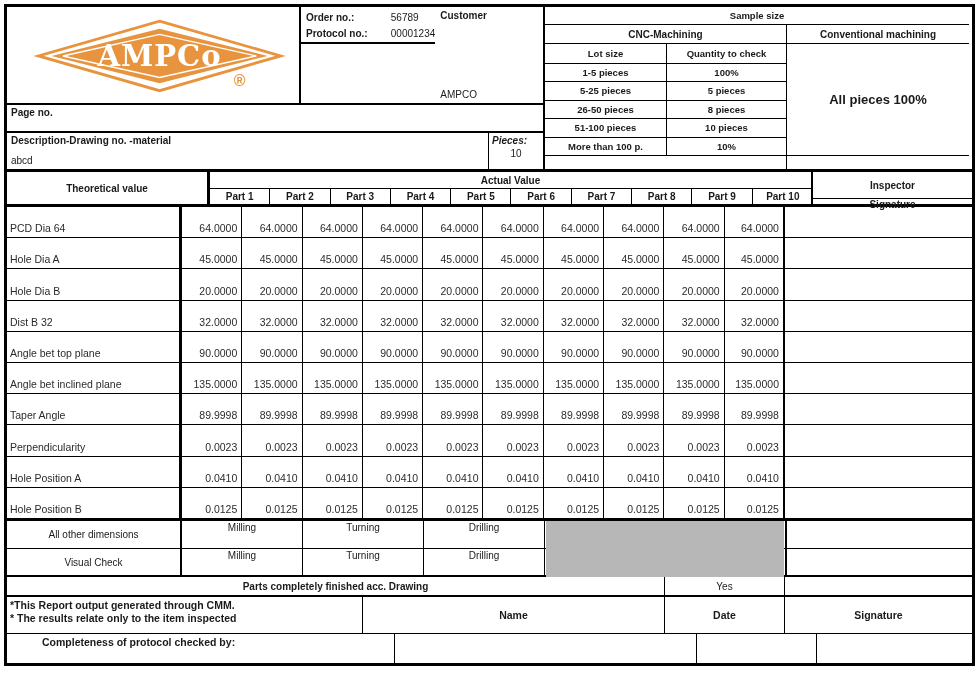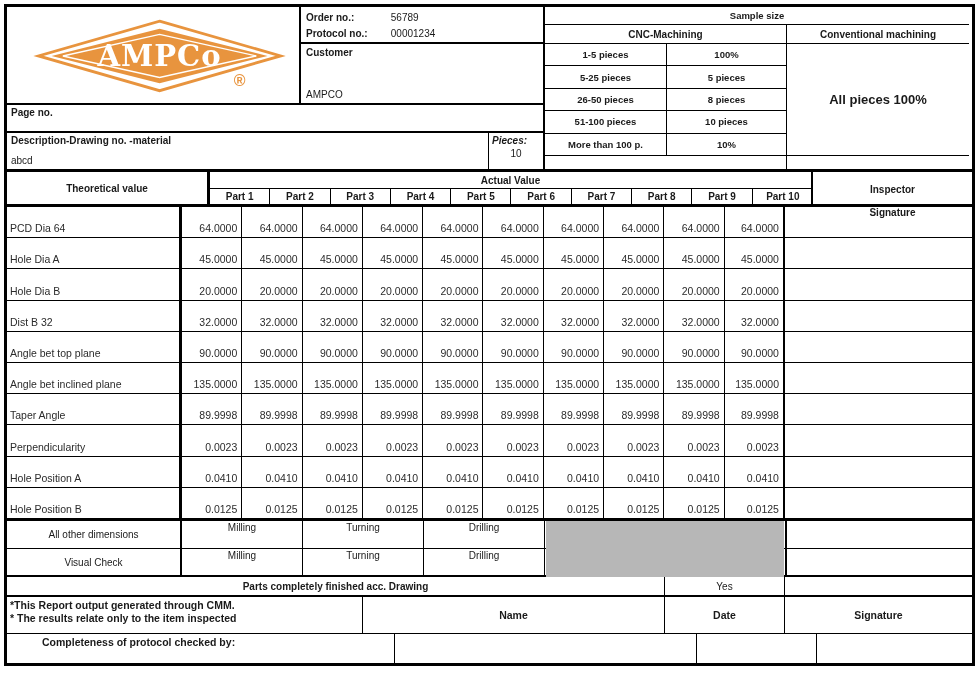--- a/index.html
+++ b/index.html
@@ -7,21 +7,21 @@
   .page{position:relative;width:980px;height:673px;background:#fff;
         font-family:"Liberation Sans",sans-serif;color:#1a1a1a;}
   .sheet{position:absolute;left:4px;top:4px;width:971px;height:662px;
          border:3px solid #000;display:flex;flex-direction:column;background:#fff;}
   .b{font-weight:bold;}
   
   .top-band{display:flex;height:165px;border-bottom:3px solid #000;flex:none;}
   .top-left{width:536px;display:flex;flex-direction:column;flex:none;}
   .tl-row1{height:98px;display:flex;border-bottom:2px solid #000;flex:none;}
   .logo-cell{width:294px;border-right:2px solid #000;display:flex;align-items:center;justify-content:center;flex:none;}
-  .oc-col{flex:1;display:flex;flex-direction:column;border-radius:7px;}
+  .oc-col{flex:1;display:flex;border-radius:7px;}
   .order-cell{height:37px;border-bottom:2px solid #000;padding:3px 0 0 5px;font-size:10px;flex:none;}
   .order-cell .lab{display:inline-block;width:82px;font-weight:bold;}
   .order-cell .line{height:16px;line-height:16px;}
   .customer-cell{flex:1;display:flex;flex-direction:column;justify-content:space-between;padding:3px 5px;font-size:10px;}
   .page-cell{height:28px;border-bottom:2px solid #000;padding:2px 0 0 4px;font-size:10px;flex:none;}
   .tl-row3{flex:1;display:flex;}
   .desc-cell{width:481px;display:flex;flex-direction:column;justify-content:space-between;padding:2px 4px 3px 4px;font-size:10px;flex:none;}
   .pieces-cell{flex:1;border-left:1px solid #000;font-size:10px;padding-top:2px;}
   .pieces-cell .pl{padding-left:3px;font-style:italic;}
   .pieces-cell .pv{text-align:center;margin-top:2px;}
@@ -41,21 +41,21 @@
   .ss-bl{width:242px;border-right:1px solid #000;flex:none;}
   
   .m-head{display:flex;height:35px;border-bottom:3px solid #000;flex:none;font-size:10px;}
   .m-theo{width:203px;border-right:3px solid #000;display:flex;align-items:center;justify-content:center;flex:none;}
   .m-mid{width:603px;border-right:2px solid #000;display:flex;flex-direction:column;flex:none;}
   .m-actual{height:17px;border-bottom:1px solid #000;display:flex;align-items:center;justify-content:center;flex:none;}
   .m-parts{flex:1;display:flex;}
   .m-part-h{width:60.3px;border-right:1px solid #000;display:flex;align-items:center;justify-content:center;flex:none;}
   .m-part-h:last-child{border-right:none;}
   .m-right{flex:1;display:flex;flex-direction:column;}
-  .m-insp{height:35px;border-bottom:1px solid #000;display:flex;align-items:center;justify-content:center;flex:none;font-weight:bold;}
+  .m-insp{height:27px;border-bottom:1px solid #000;display:flex;align-items:center;justify-content:center;flex:none;font-weight:bold;}
   .m-sigh{flex:1;display:flex;align-items:center;justify-content:center;font-weight:bold;}
   .m-rows{height:311px;display:flex;flex-direction:column;flex:none;}
   .m-row{flex:1;display:flex;border-bottom:1px solid #000;}
   .m-row:last-child{border-bottom:none;}
   .m-label{width:175px;border-right:3px solid #000;display:flex;align-items:flex-end;padding:0 0 3px 3px;
            font-size:10.5px;color:#2b2b2b;flex:none;}
   .m-val{width:60.3px;border-right:1px solid #000;display:flex;align-items:flex-end;justify-content:flex-end;
          padding:0 4px 3px 0;font-size:10.5px;color:#2b2b2b;flex:none;}
   .m-val.lastv{border-right:2px solid #000;}
   .m-sig{flex:1;}
@@ -132,20 +132,24 @@
       </div>
 
       <div class="top-right">
         <div class="ss-title b">Sample size</div>
         <div class="ss-heads">
           <div class="ss-cnc b">CNC-Machining</div>
           <div class="ss-conv b">Conventional machining</div>
         </div>
         <div class="ss-body">
           <div class="ss-left">
+            <div class="ss-row">
+              <div class="ss-c1 b">Lot size</div>
+              <div class="ss-c2 b">Quantity to check</div>
+            </div>
             <div id="ss-rows" style="display:flex;flex-direction:column;flex:5;">
                 <div class="ss-row b">
                   <div class="ss-c1">1-5 pieces</div>
                   <div class="ss-c2">100%</div>
                 </div>
                 <div class="ss-row b">
                   <div class="ss-c1">5-25 pieces</div>
                   <div class="ss-c2">5 pieces</div>
                 </div>
                 <div class="ss-row b">

